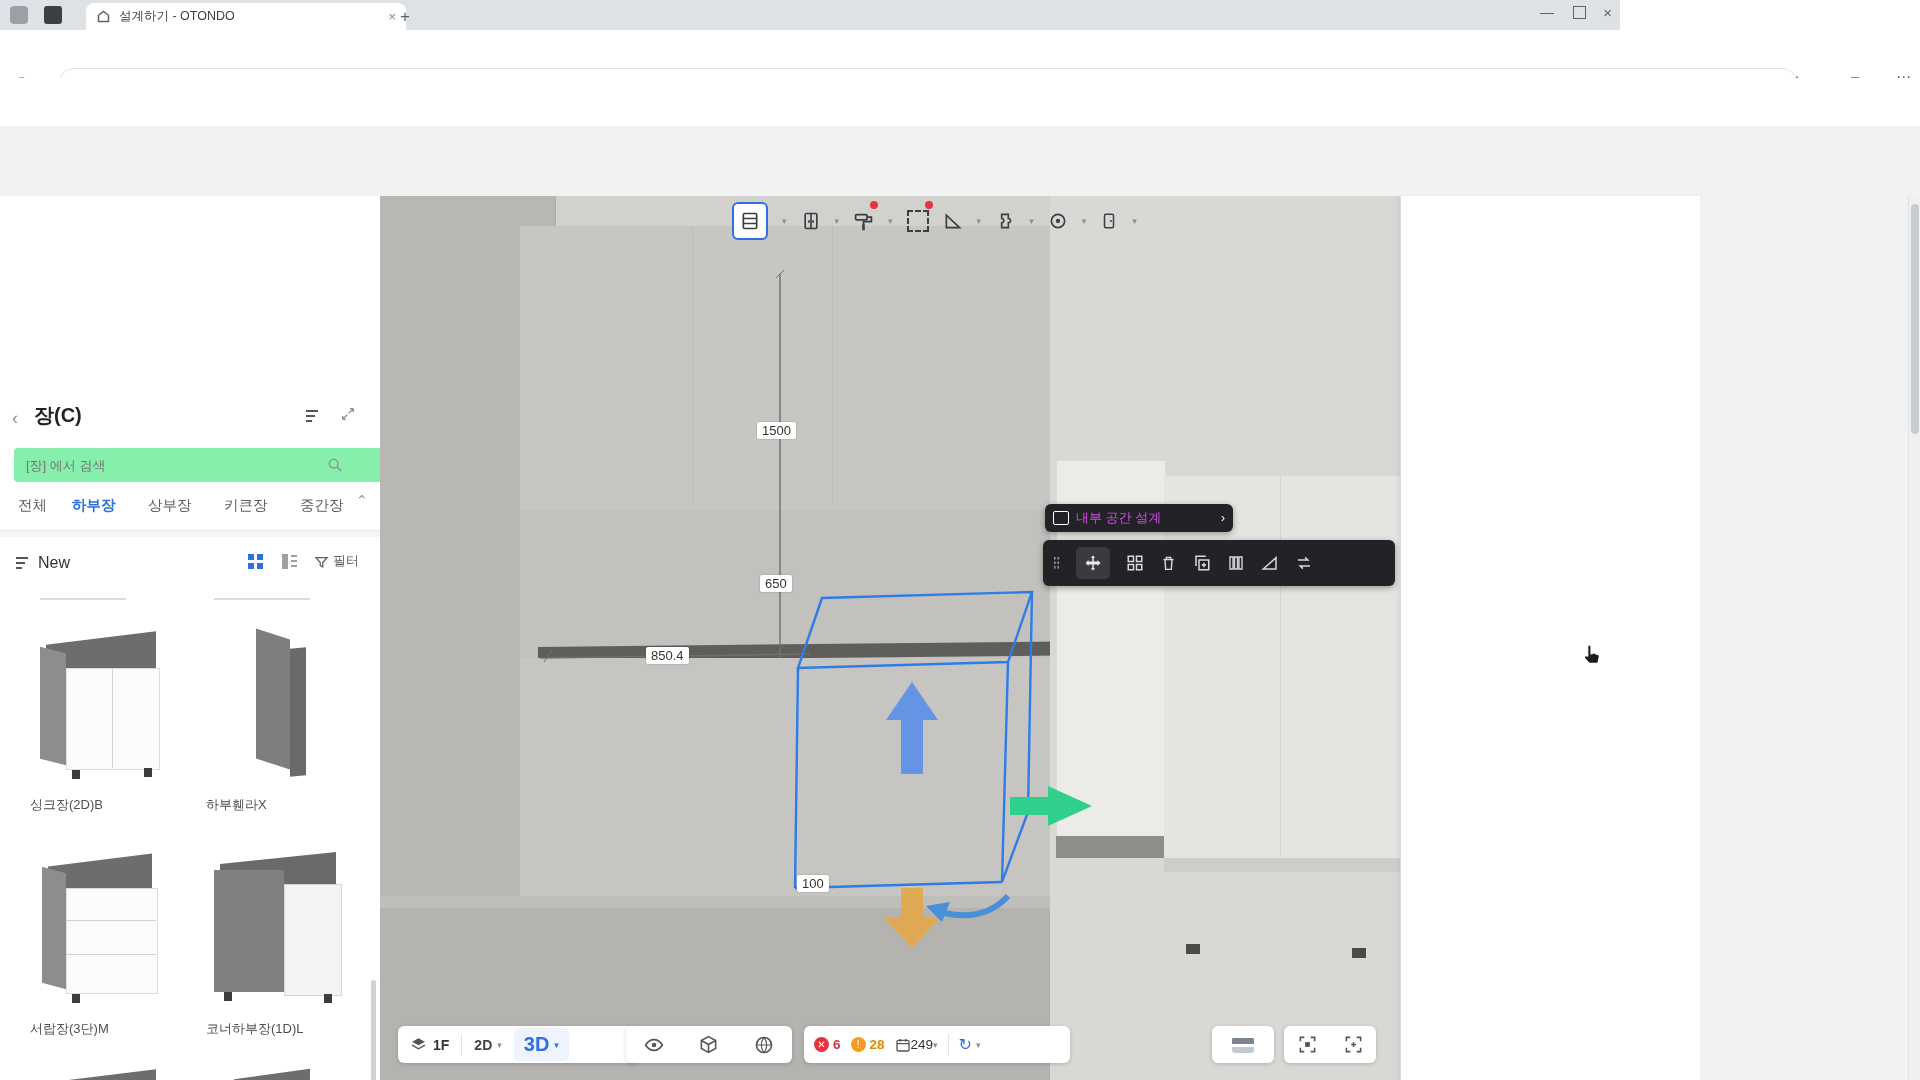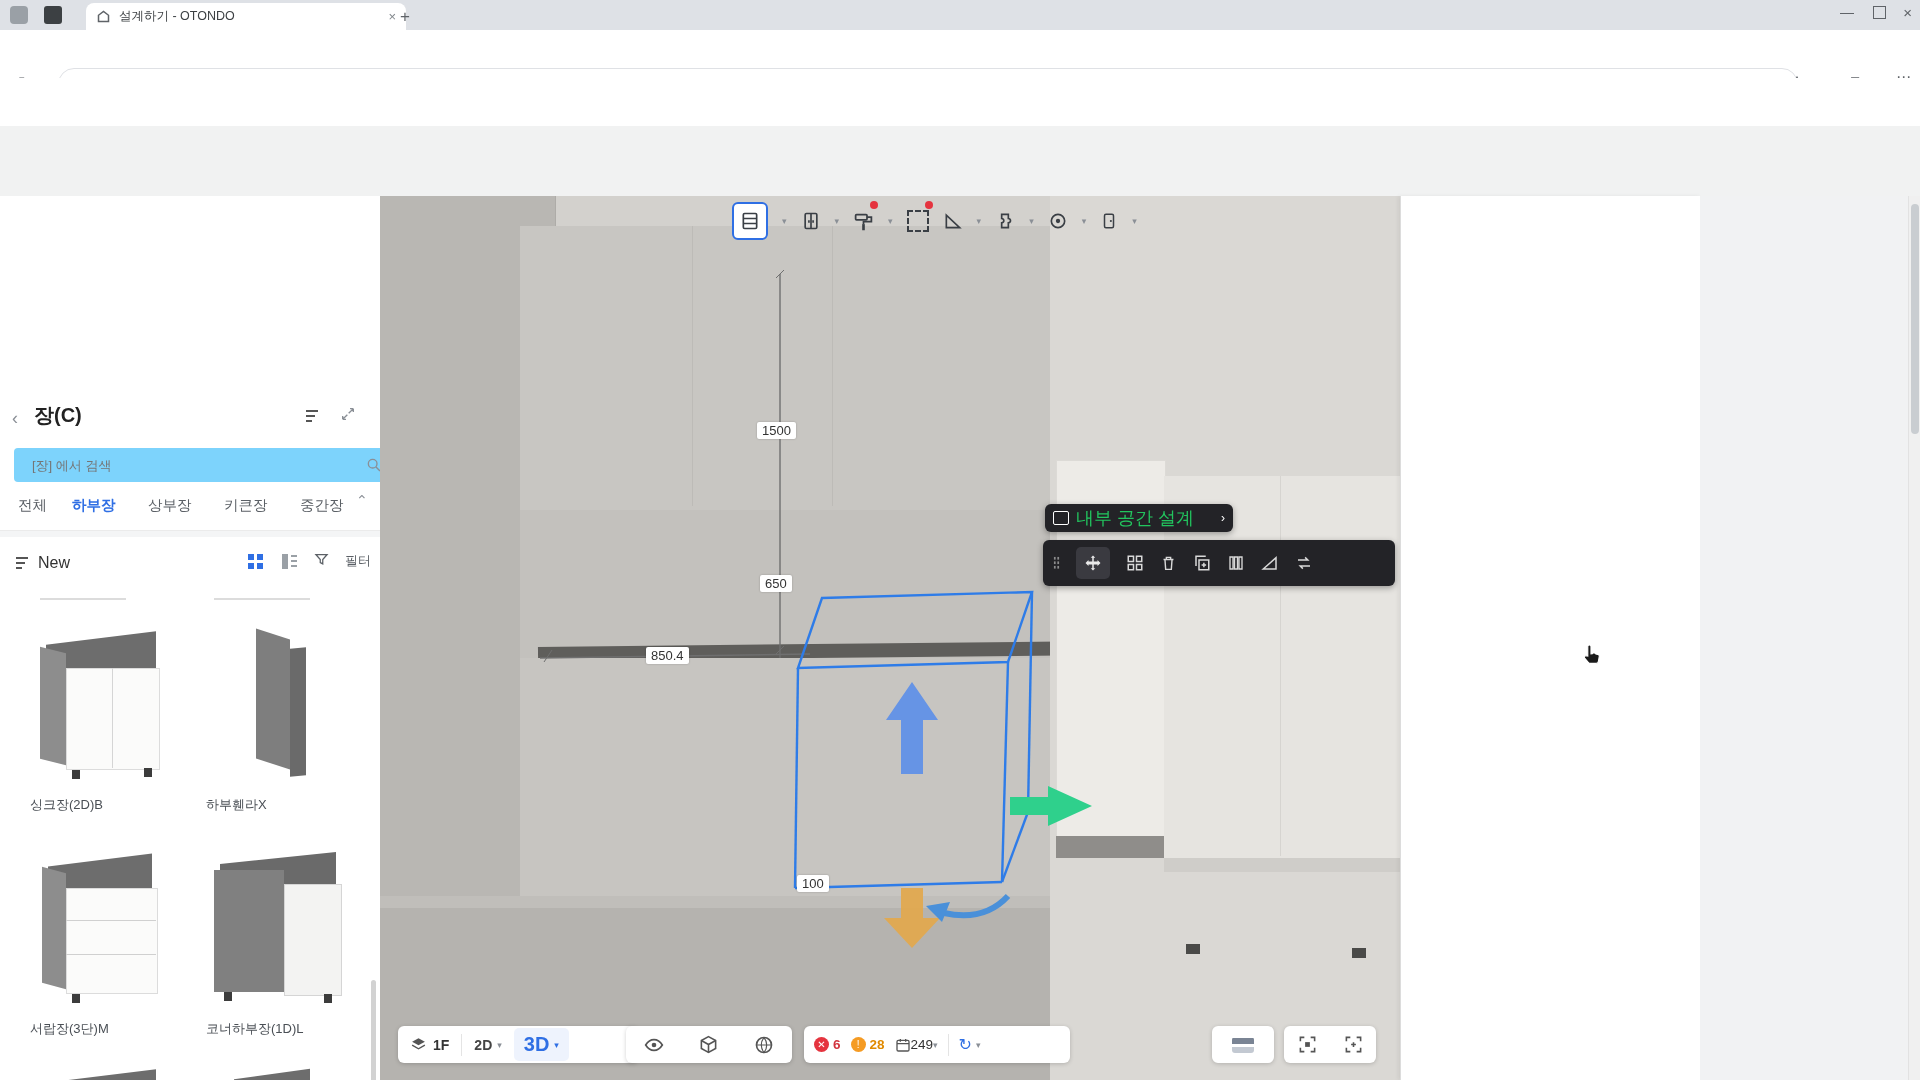--- a/index.html
+++ b/index.html
@@ -2,21 +2,21 @@
 <html><head>
 <meta charset="utf-8">
 <style>
   html,body{margin:0;padding:0;background:#555;}
   #app{position:relative;width:1920px;height:1080px;background:#fff;overflow:hidden;
        font-family:"Liberation Sans","DejaVu Sans",sans-serif;color:#333;}
   .abs{position:absolute;}
   .caret{font-size:9px;color:#8a8f96;}
   .ic{display:inline-block;vertical-align:middle;}
   
-  #tabbar{left:0;top:0;width:1920px;height:30px;background:#dee1e6;}
+  #tabbar{left:0;top:0;width:1620px;height:30px;background:#dee1e6;}
   .tab-active{left:86px;top:3px;width:300px;height:27px;background:#fff;border-radius:8px 8px 0 0;
               display:flex;align-items:center;padding:0 10px;font-size:12.5px;color:#3c4043;}
   #urlbar{left:0;top:30px;width:1920px;height:48px;background:#fff;border-bottom:1px solid #e4e7ea;}
   .urlfield{left:58px;top:38px;width:1710px;height:32px;border:1px solid #dfe1e5;border-radius:16px;
             display:flex;align-items:center;padding:0 14px;font-size:14px;color:#3c4043;background:#fff;}
   #appheader{left:0;top:78px;width:1920px;height:48px;background:#fff;border-bottom:1px solid #ececec;}
   .logo{left:-16px;top:86px;font-size:30px;font-weight:bold;color:#1e2f7a;letter-spacing:1px;}
   .proj-btn{left:138px;top:88px;width:148px;height:30px;background:#1e2f7a;color:#fff;border-radius:16px;
             font-size:13.5px;font-weight:bold;display:flex;align-items:center;justify-content:center;}
   .hdr-right{right:0px;top:94px;font-size:14px;color:#b6bac0;white-space:nowrap;}
@@ -26,22 +26,22 @@
            display:flex;align-items:center;justify-content:space-between;padding:0 10px;font-size:13px;color:#555;}
   .tool{top:138px;width:62px;text-align:center;font-size:11px;color:#5b6066;}
   .tool .tico{height:26px;line-height:26px;position:relative;}
   .tool .lbl{margin-top:3px;white-space:nowrap;}
   .tdiv{top:142px;width:1px;height:40px;background:#d7d7d7;}
   .reddot{position:absolute;width:8px;height:8px;border-radius:50%;background:#e5343f;}
   
   .panel{background:#fff;}
   #leftpanel{left:0;top:196px;width:380px;height:884px;border-right:1px solid #e3e3e3;}
   .lp-title{left:34px;top:206px;font-size:20px;font-weight:bold;color:#222;}
-  .searchbox{background:#7dd3fc;border-radius:4px;display:flex;align-items:center;justify-content:space-between;
-             padding:0 16px;}
+  .searchbox{background:#86efac;border-radius:4px;display:flex;align-items:center;justify-content:flex-start;
+             padding:0 10px;}
   .searchbox input{border:0;background:transparent;outline:none;font-size:13px;color:#555;width:85%;
                    font-family:"Liberation Sans",sans-serif;}
   .ltab{font-size:14.5px;color:#5b6066;}
   .ltab.on{color:#2f6fe4;font-weight:bold;}
   .thumb{background:#fff;position:absolute;}
   .itemlbl{position:absolute;font-size:13px;color:#4a4f55;}
   
   .i-grid{width:15px;height:15px;background:
       linear-gradient(#2f6fe4,#2f6fe4) 0 0/6px 6px no-repeat,
       linear-gradient(#2f6fe4,#2f6fe4) 9px 0/6px 6px no-repeat,
@@ -236,21 +236,21 @@
     <span class="abs ltab" style="left:300px;top:300px;">중간장</span>
     <span class="abs chev" style="left:356px;top:296px;font-size:14px;">⌃</span>
     <div class="abs" style="left:0;top:334px;width:380px;height:6px;background:#f4f5f6;border-top:1px solid #ebebeb;"></div>
 
     <div class="abs" style="left:16px;top:358px;display:flex;align-items:center;gap:6px;">
       <span class="ic i-sortnew"></span>
       <span style="font-size:16px;color:#333;">New</span>
     </div>
     <span class="abs ic i-grid" style="left:248px;top:358px;"></span>
     <span class="abs ic i-list2" style="left:282px;top:358px;"></span>
-    <div class="abs" style="left:314px;top:356px;display:flex;align-items:flex-start;gap:16px;">
+    <div class="abs" style="left:314px;top:356px;display:flex;align-items:flex-end;gap:4px;">
       <svg class="ic" width="15" height="15" viewBox="0 0 24 24">
           <path d="M3 4h18l-7 8v7l-4-2v-5z" fill="none" stroke="#5b6066" stroke-width="2"></path>
         </svg>
       <span style="font-size:13px;color:#5b6066;">필터</span>
     </div>
 
     <div class="abs" style="left:40px;top:402px;width:86px;height:2px;background:#dcdcdc;"></div>
     <div class="abs" style="left:214px;top:402px;width:96px;height:2px;background:#dcdcdc;"></div>
 
     <div class="thumb" style="left:28px;top:424px;width:152px;height:168px;">
@@ -399,21 +399,21 @@
           <svg class="ic" width="18" height="20" viewBox="0 0 24 24">
             <rect x="6" y="3" width="12" height="18" rx="2" fill="none" stroke="#3a3f45" stroke-width="2"></rect>
             <circle cx="14.5" cy="12" r="1.4" fill="#3a3f45"></circle>
           </svg>
         </span>
         <span class="caret">▾</span>
     </div>
 
     <div class="abs darkbar" style="left:665px;top:308px;width:172px;height:28px;display:flex;align-items:center;padding:0 8px;gap:7px;">
       <span class="ic" style="width:14px;height:12px;border:1.6px solid #fff;border-radius:2px;"></span>
-      <span style="color:#22c55e;font-size:18px;white-space:nowrap;">내부 공간 설계</span>
+      <span style="color:#d946ef;font-size:13px;white-space:nowrap;">내부 공간 설계</span>
       <span style="color:#fff;font-size:12px;margin-left:auto;">›</span>
     </div>
 
     <div class="abs darkbar" style="left:663px;top:344px;width:332px;height:46px;display:flex;align-items:center;gap:16px;padding:0 10px;">
       <span class="handle" style="opacity:.7;"></span>
       <span style="background:#3a3a40;border-radius:5px;width:34px;height:32px;display:flex;align-items:center;justify-content:center;">
         <svg width="18" height="18" viewBox="0 0 24 24">
             <path d="M12 2l3 3h-2v5h5V8l4 4-4 4v-2h-5v5h2l-3 3-3-3h2v-5H6v2l-4-4 4-4v2h5V5H9z" fill="#e9e9e9"></path>
           </svg>
       </span>

